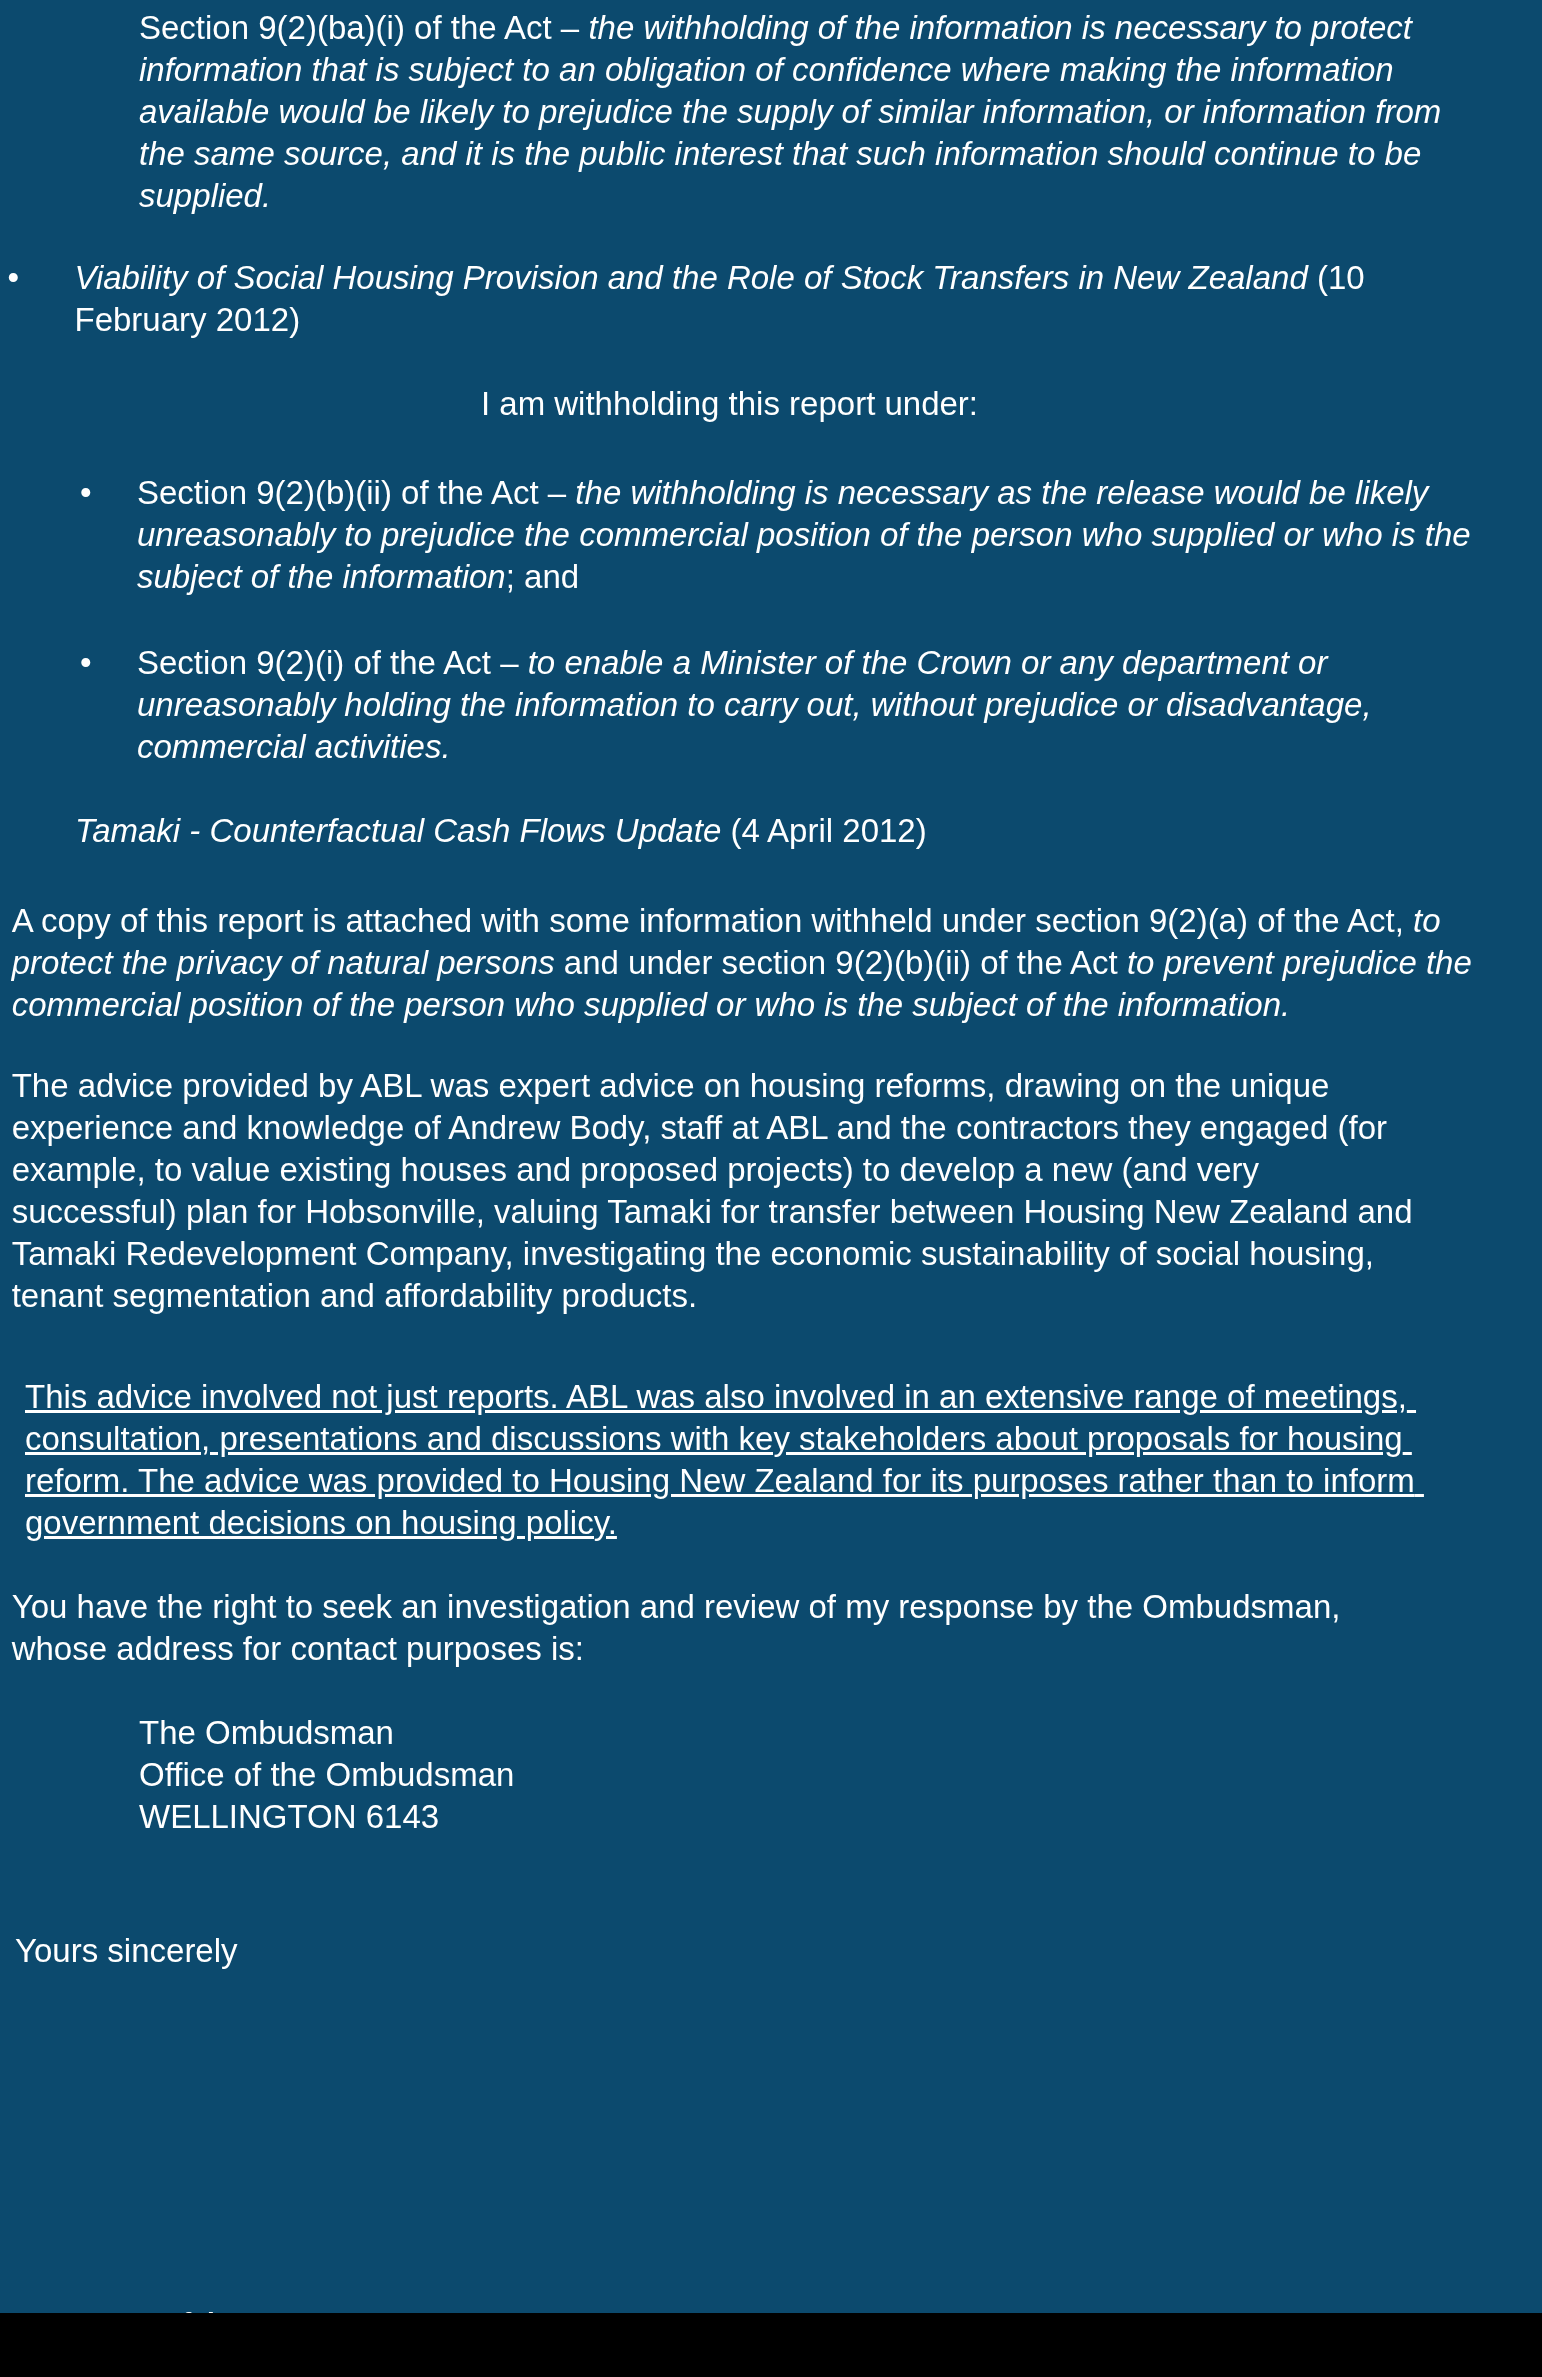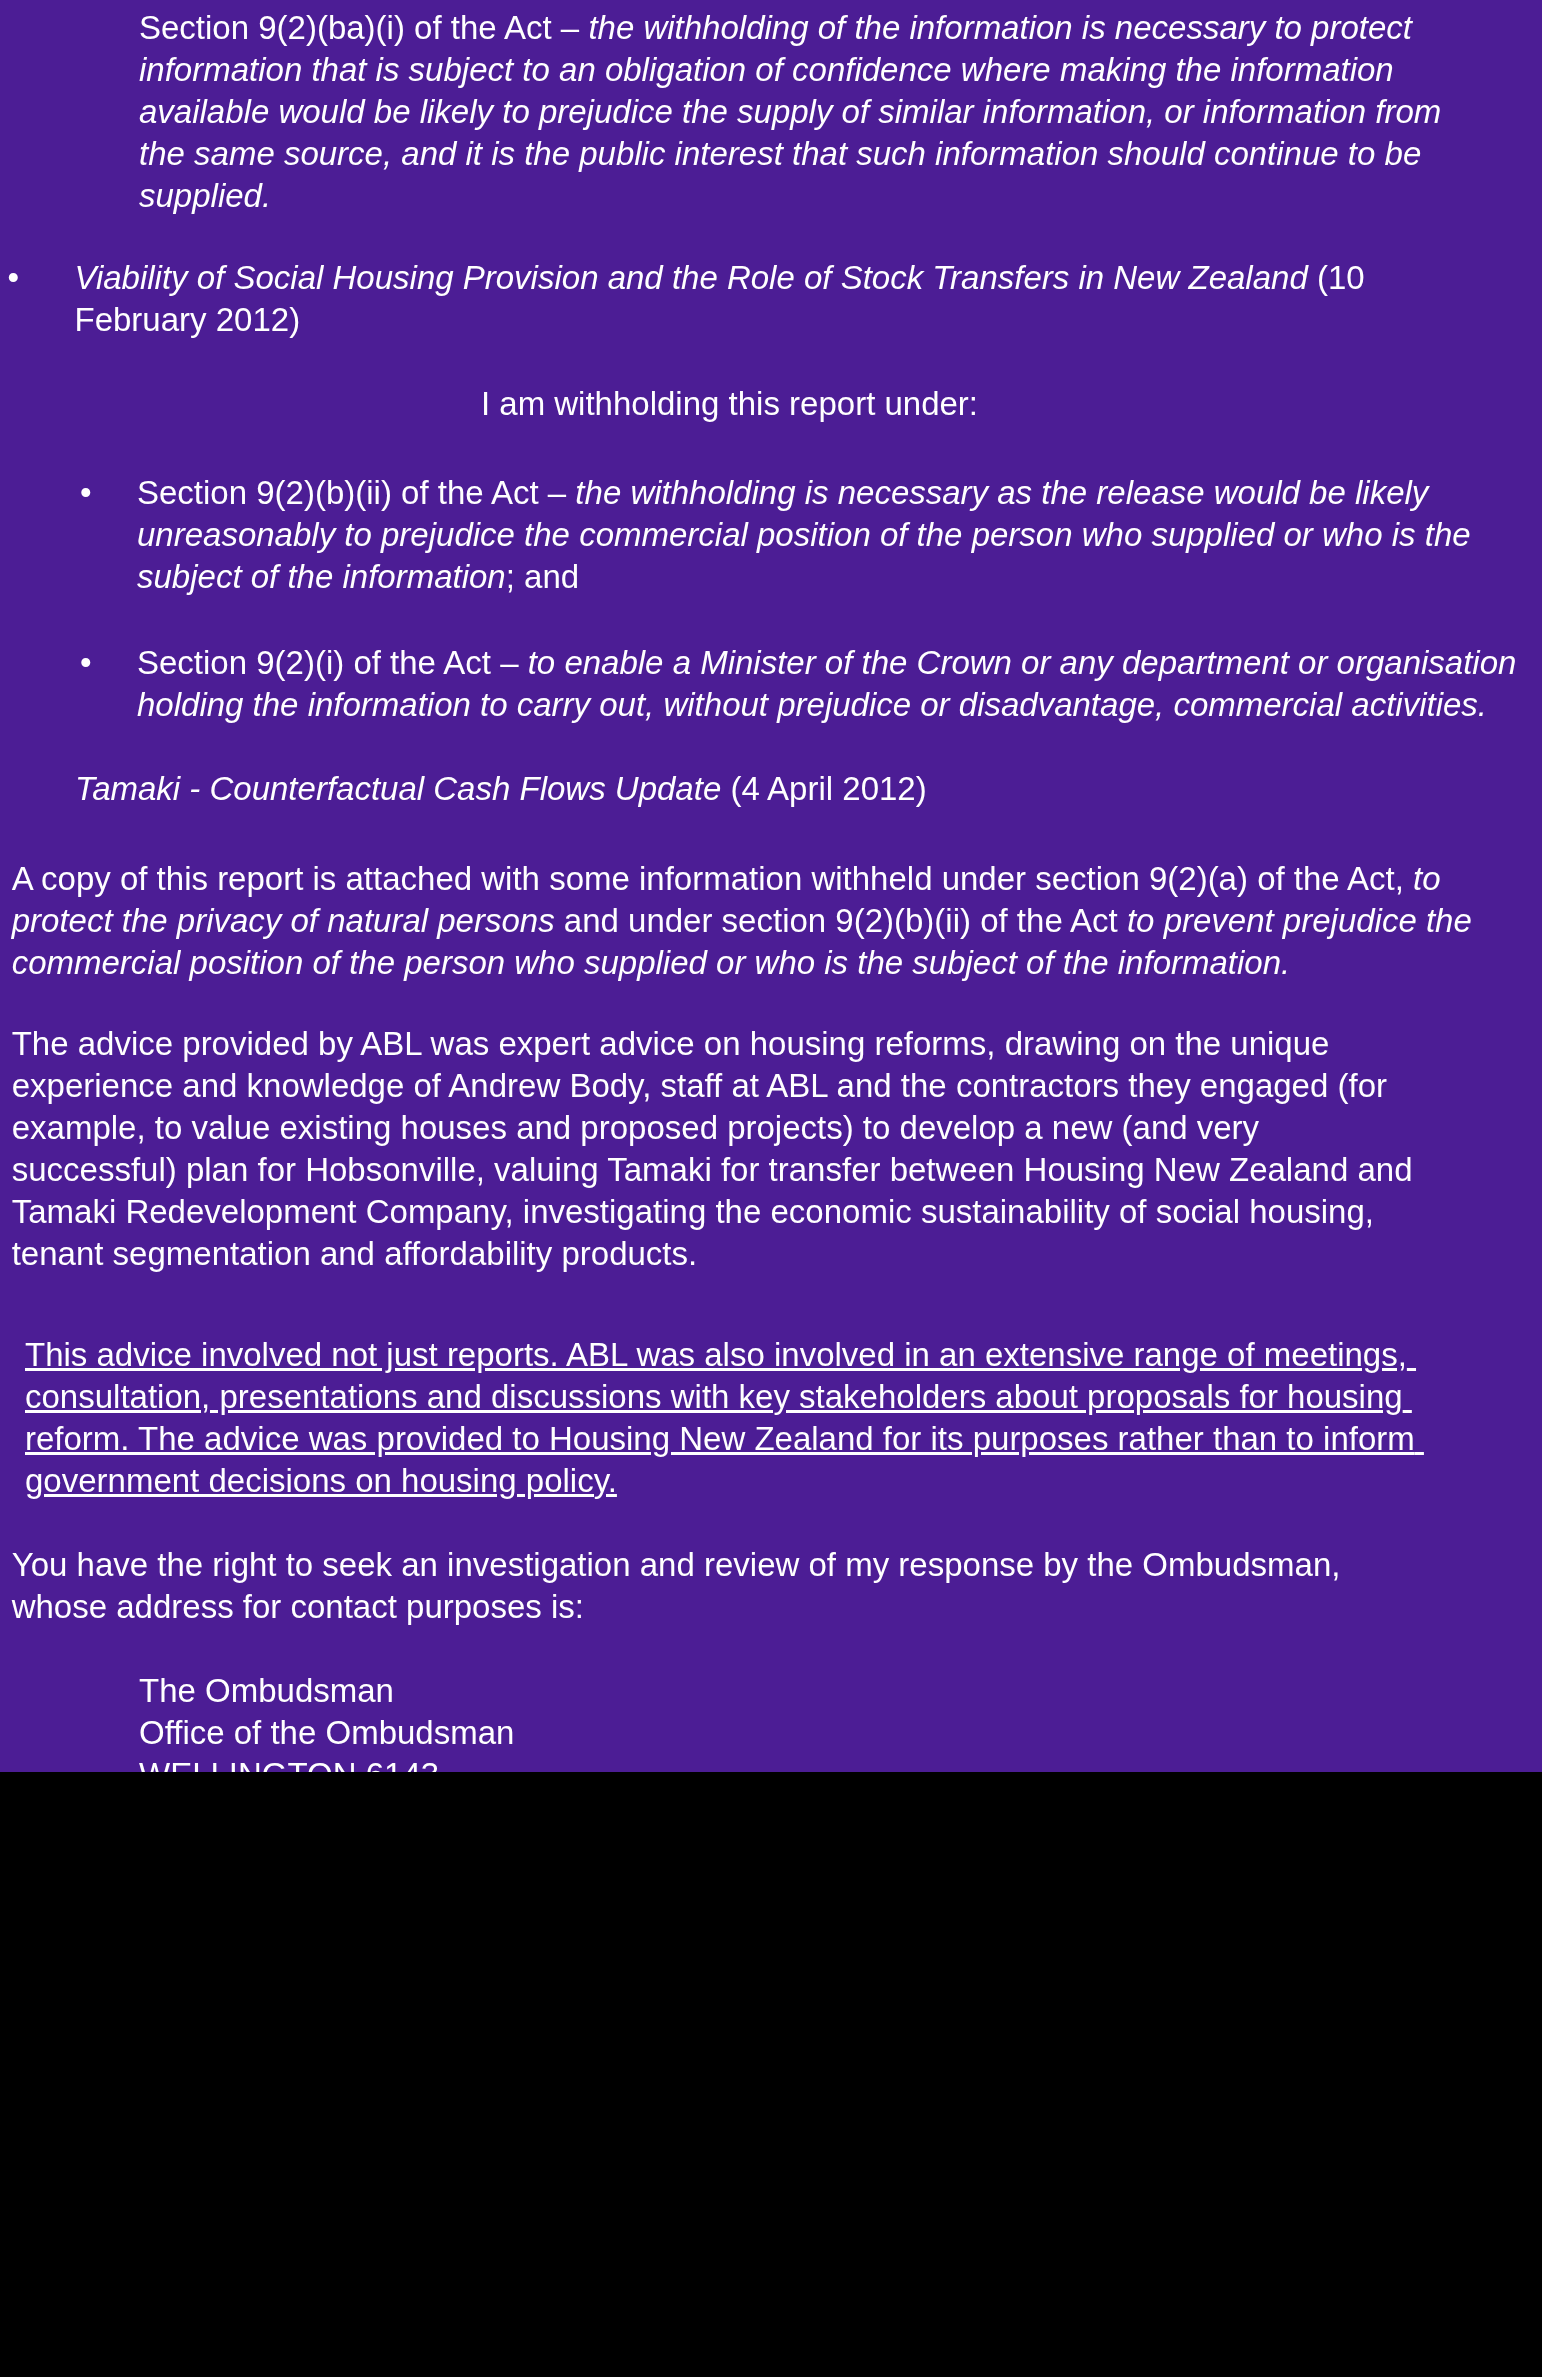--- a/index.html
+++ b/index.html
@@ -3,22 +3,22 @@
 <meta charset="utf-8">
 <style>
   html, body {
     margin: 0;
     padding: 0;
     background: #000;
   }
   .page {
     position: relative;
     width: 1543px;
-    height: 1772px;
-    background: #4c1d95;
+    height: 2313px;
+    background: #0c4a6e;
     color: #ffffff;
     font-family: "Liberation Sans", sans-serif;
     font-size: 33px;
     line-height: 42px;
     overflow: hidden;
   }
   .para, .btext, .line {
     white-space: pre-wrap;
   }
   i { font-style: italic; }
@@ -72,21 +72,21 @@
 
   <div class="para intro">I am withholding this report under:</div>
 
   <div class="bullet-item b2">
     <span class="marker">•</span>
     <div class="btext"><span>Section 9(2)(b)(ii) of the Act – </span><i>the withholding is necessary as the release would be likely unreasonably to prejudice the commercial position of the person who supplied or who is the subject of the information</i><span>; and</span></div>
   </div>
 
   <div class="bullet-item b2 b2-second">
     <span class="marker">•</span>
-    <div class="btext"><span>Section 9(2)(i) of the Act – </span><i>to enable a Minister of the Crown or any department or organisation holding the information to carry out, without prejudice or disadvantage, commercial activities.</i></div>
+    <div class="btext"><span>Section 9(2)(i) of the Act – </span><i>to enable a Minister of the Crown or any department or unreasonably holding the information to carry out, without prejudice or disadvantage, commercial activities.</i></div>
   </div>
 
   <div class="para tamaki"><i>Tamaki - Counterfactual Cash Flows Update </i><span>(4 April 2012)</span></div>
 
   <div class="para p-copy"><span>A copy of this report is attached with some information withheld under section 9(2)(a) of the Act, </span><i>to protect the privacy of natural persons </i><span>and under section 9(2)(b)(ii) of the Act </span><i>to prevent prejudice the commercial position of the person who supplied or who is the subject of the information.</i></div>
 
   <div class="para p-abl">The advice provided by ABL was expert advice on housing reforms, drawing on the unique experience and knowledge of Andrew Body, staff at ABL and the contractors they engaged (for example, to value existing houses and proposed projects) to develop a new (and very successful) plan for Hobsonville, valuing Tamaki for transfer between Housing New Zealand and Tamaki Redevelopment Company, investigating the economic sustainability of social housing, tenant segmentation and affordability products.</div>
 
   <div class="para p-advice">This advice involved not just reports. ABL was also involved in an extensive range of meetings, consultation, presentations and discussions with key stakeholders about proposals for housing reform. The advice was provided to Housing New Zealand for its purposes rather than to inform government decisions on housing policy.</div>
 

